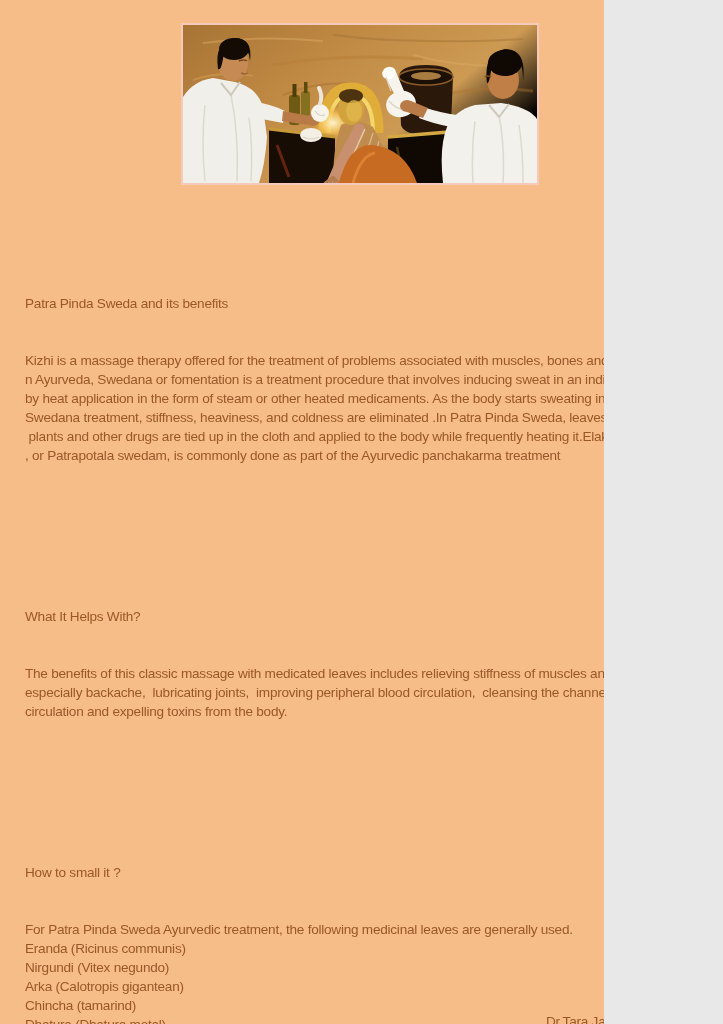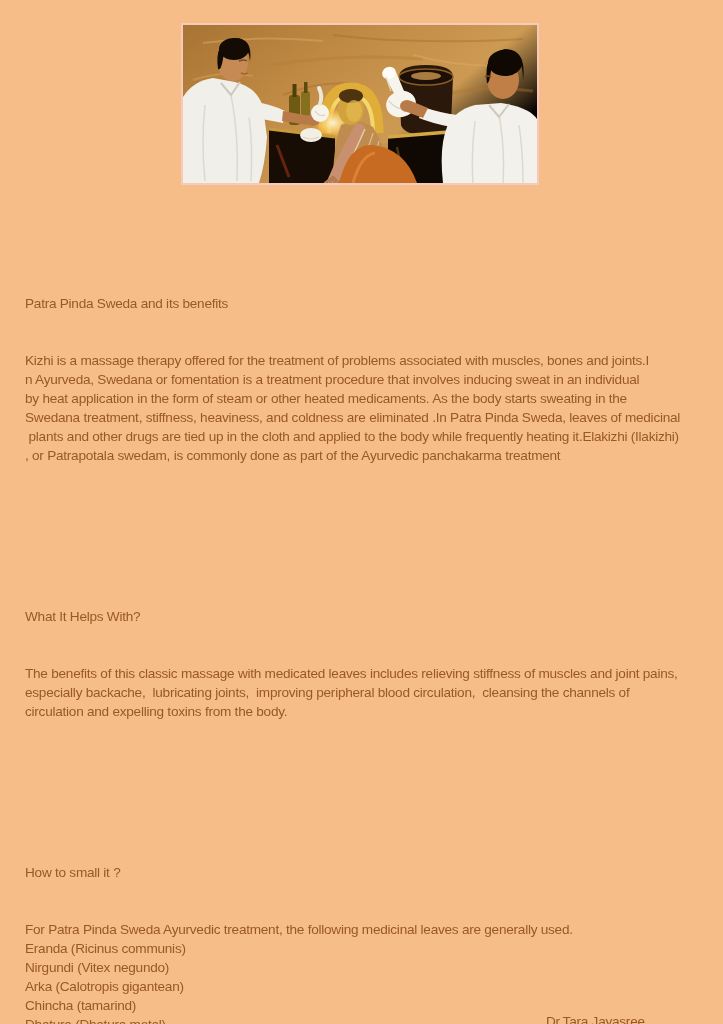--- a/index.html
+++ b/index.html
@@ -1,18 +1,18 @@
 <!DOCTYPE html>
 <html><head>
 <meta charset="utf-8">
 <style>
   html,body { margin:0; padding:0; background:#e8e8e8; }
   .page {
     position:relative;
-    width:723px; height:1024px;
+    width:604px; height:1024px;
     background:#f7bd88;
     overflow:hidden;
     font-family:"Liberation Sans", sans-serif;
     text-decoration:underline;
   }
   .photo {
     position:absolute; left:181px; top:23px;
     width:354px; height:158px;
     border:2px solid #f6cabb;
     box-sizing:content-box;

